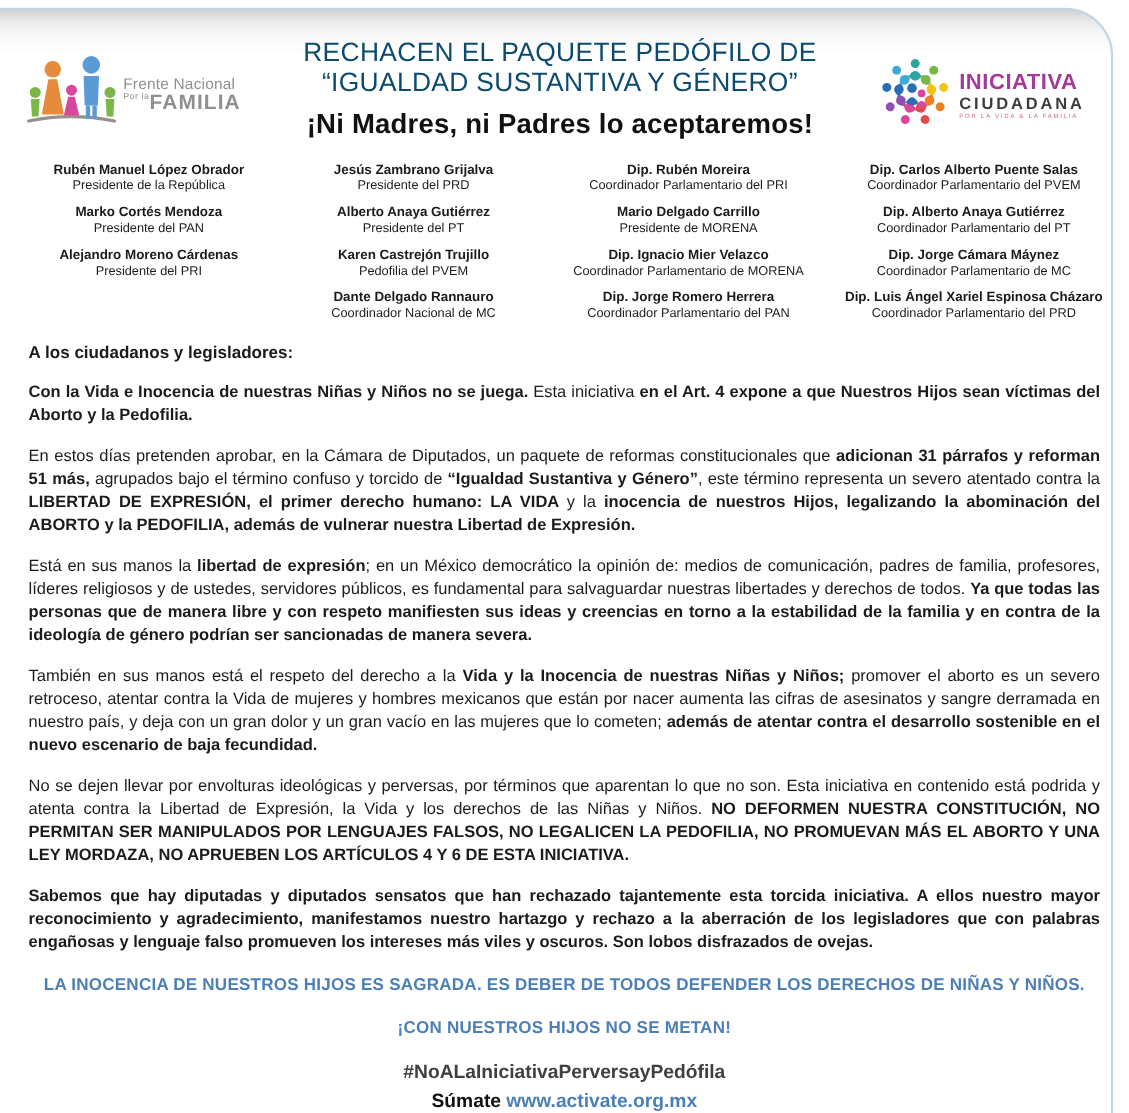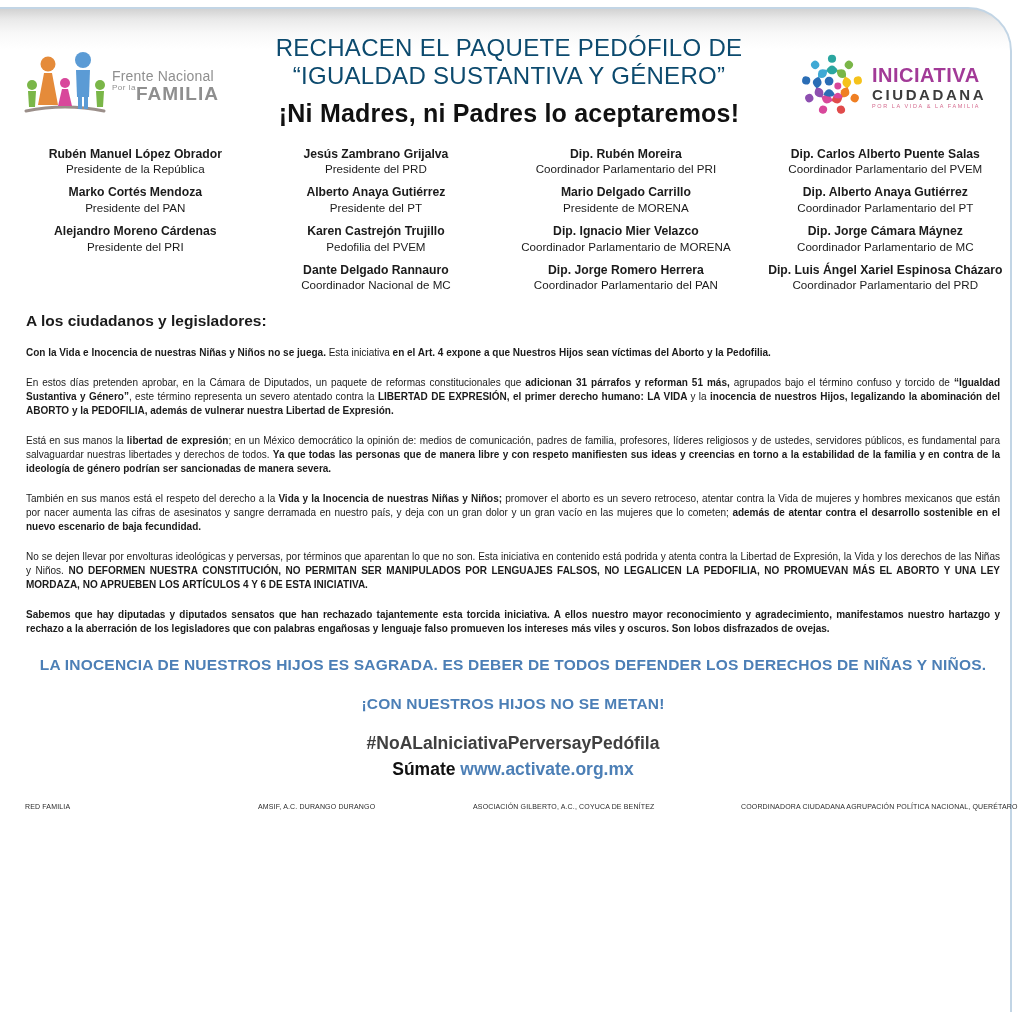--- a/index.html
+++ b/index.html
@@ -36,21 +36,21 @@
     display:grid; grid-template-columns:1fr 1fr 1.08fr 1.08fr; column-gap:6px;
     padding:0 14px 0 18px; margin-top:20px;
   }
   .sig { text-align:center; margin-bottom:11px; }
   .sig-name { font-size:12.2px; font-weight:bold; line-height:1.12; }
   .sig-role { font-size:11.6px; line-height:1.12; margin-top:1px; }
 
   
   .body-text { padding:0 26px; margin-top:10px; }
   .salutation { font-size:15.5px; font-weight:bold; margin-bottom:14px; }
-  .body-text p { font-size:10px; line-height:1.4; text-align:justify; margin-bottom:13px;margin-top:16px; }
+  .body-text p { font-size:15px; line-height:1.4; text-align:justify; margin-bottom:13px;margin-top:16px; }
   .body-text p b { font-weight:bold; }
 
   
   .cta { text-align:center; margin-top:20px; }
   .cta-line1 { font-size:15.5px; font-weight:bold; color:#4c7fb6; letter-spacing:.2px; }
   .cta-line2 { font-size:15.5px; font-weight:bold; color:#4c7fb6; margin-top:21px; letter-spacing:.2px; }
   .cta-hashtag { font-size:17.5px; font-weight:bold; color:#404040; margin-top:20px; }
   .cta-sumate { font-size:17.5px; font-weight:bold; color:#111; margin-top:5px; }
   .cta-sumate a { color:#4c7fb6; text-decoration:none; }
 

